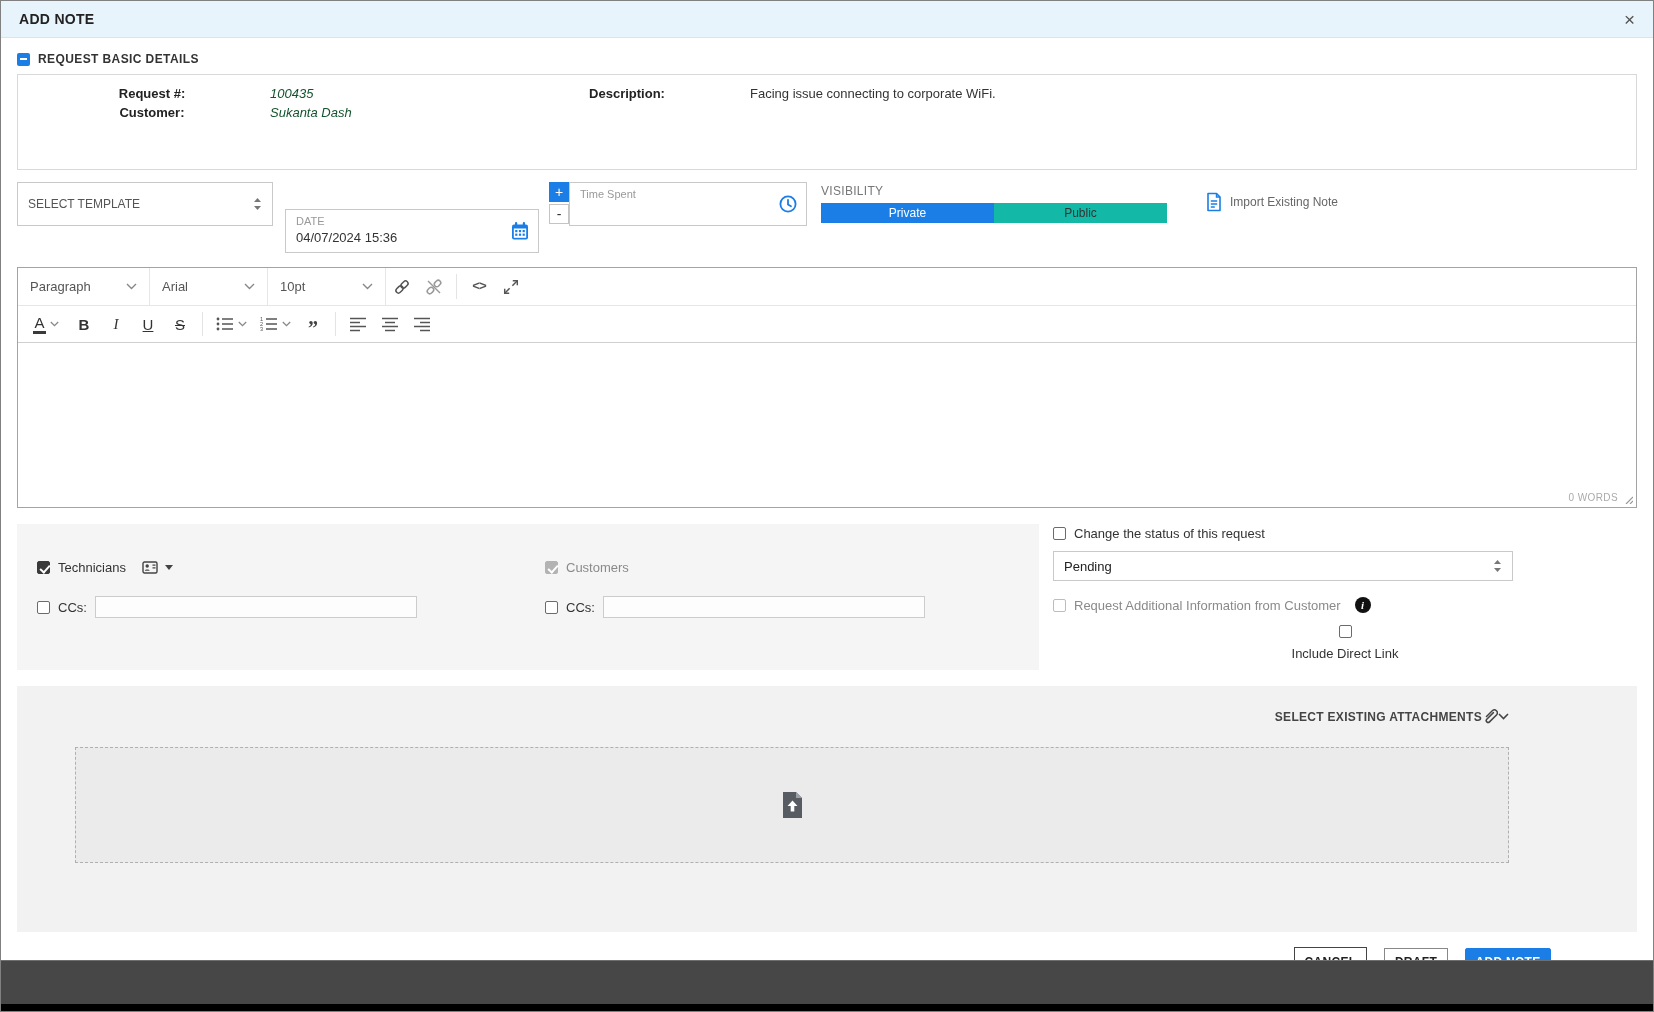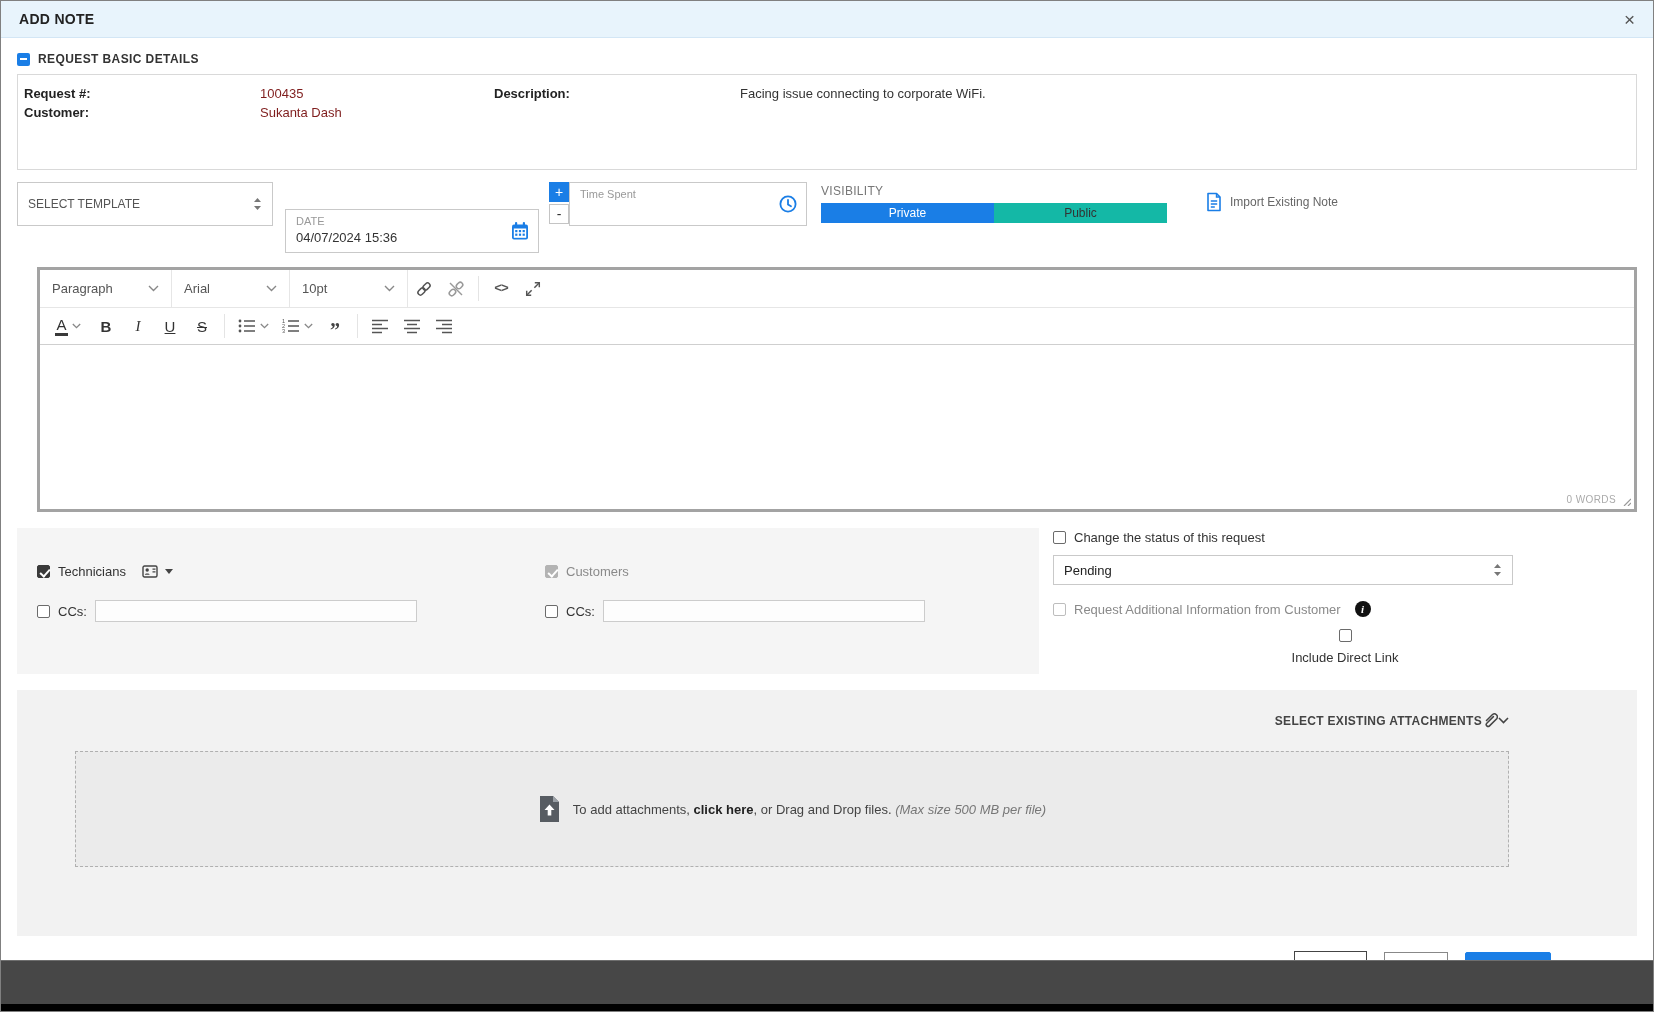--- a/index.html
+++ b/index.html
@@ -15,25 +15,25 @@
 
   .modal-body { padding:0 16px; flex:1; }
 
   
   .section-title-row { display:flex; align-items:center; gap:8px; margin:14px 0 8px; }
   .collapse-box { width:13px; height:13px; background:#1a7ee6; border-radius:2px; position:relative; cursor:pointer; flex:none; }
   .collapse-box::after { content:""; position:absolute; left:3px; right:3px; top:5.5px; height:2px; background:#fff; }
   .section-title { font-size:12px; font-weight:bold; color:#333; letter-spacing:.4px; }
 
   
-  .details-box { border:1px solid #d9d9d9; padding:10px 6px; display:flex; min-height:96px; }
+  .details-box { border:1px solid #d9d9d9; padding:10px 16px; display:flex; min-height:96px;text-align:center; }
   .details-left { width:470px; }
   .detail-row { display:flex; line-height:18.5px; font-size:13px; }
   .detail-label { width:236px; font-weight:bold; color:#222; }
-  .detail-value { color:#7f1d1d; }
+  .detail-value { color:#14532d;font-style:italic; }
   .details-right { display:flex; font-size:13px; line-height:18.5px; }
   .desc-label { width:246px; font-weight:bold; color:#222; }
   .desc-value { color:#333; }
 
   
   .controls-row { display:flex; align-items:flex-start; margin-top:12px; }
   .select-box { border:1px solid #c9c9c9; height:44px; display:flex; align-items:center; justify-content:space-between; padding:0 10px; color:#555; font-size:12px; background:#fff; cursor:pointer; }
   .template-select { width:256px; }
   .field-box { position:relative; border:1px solid #c9c9c9; height:44px; padding:5px 36px 5px 10px; background:#fff; }
   .field-label { font-size:11px; color:#999; }
@@ -49,21 +49,21 @@
   .visibility-block { margin-left:14px; margin-top:2px; width:346px; }
   .visibility-label { font-size:12px; color:#777; letter-spacing:.3px; margin-bottom:5px; }
   .toggle { display:flex; height:20px; }
   .toggle-seg { width:173px; text-align:center; font-size:12px; line-height:20px; cursor:pointer; }
   .toggle-seg.selected { background:#1a7ee6; color:#fff; }
   .toggle-seg.unselected { background:#14b8a6; color:#333; }
   .import-note { display:flex; align-items:center; gap:7px; margin-left:38px; margin-top:10px; cursor:pointer; }
   .import-note-label { font-size:12px; color:#666; }
 
   
-  .editor { border:3px solid #a3a3a3; margin-top:14px;margin-left:20px; }
+  .editor { border:1px solid #a3a3a3; margin-top:14px; }
   .tb-row1 { display:flex; align-items:stretch; height:38px; border-bottom:1px solid #e6e6e6; }
   .tb-dd { display:flex; align-items:center; justify-content:space-between; padding:0 12px; border-right:1px solid #e6e6e6; color:#555; font-size:13px; cursor:pointer; }
   .tb-dd-para { width:132px; } .tb-dd-font { width:118px; } .tb-dd-size { width:118px; }
   .tb-row1 .iconbtn, .tb-row2 .iconbtn { width:32px; height:100%; display:flex; align-items:center; justify-content:center; cursor:pointer; color:#555; }
   .tb-row2 { display:flex; align-items:stretch; height:37px; border-bottom:1px solid #cfcfcf; padding-left:6px; }
   .tb-sep { width:1px; background:#e4e4e4; margin:6px 6px; }
   .fmt-letter { font-size:15px; color:#333; }
   .fmt-b { font-weight:bold; } .fmt-i { font-style:italic; font-family:"Liberation Serif",serif; }
   .fmt-u { text-decoration:underline; } .fmt-s { text-decoration:line-through; }
   .color-a { display:flex; flex-direction:column; align-items:center; line-height:1; }
@@ -445,21 +445,20 @@
           <svg width="11" height="7" viewBox="0 0 11 7" fill="none">
               <path d="M1 1 l4.5 4.5 L10 1" stroke="#444" stroke-width="1.6"></path>
             </svg>
         </div>
         <div class="dropzone">
           <svg width="23" height="28" viewBox="0 0 23 28">
             <path d="M2 1 h13 l6 6 v20 H2 z" fill="#575c62"></path>
             <path d="M15 1 l6 6 h-6 z" fill="#9aa0a6"></path>
             <path d="M11.5 9.5 l5 5.5 h-3.2 v5.5 h-3.6 v-5.5 H6.5 z" fill="#fff"></path>
           </svg>
-          <span class="dropzone-text"><span>To add attachments, </span><span class="dz-link">click here</span><span>, or Drag and Drop files. </span><span class="dz-note">(Max size 500 MB per file)</span></span>
         </div>
       </div>
 
     </div>
 
     <div class="modal-footer">
       <button class="btn btn-cancel">CANCEL</button>
       <button class="btn btn-draft">DRAFT</button>
       <button class="btn btn-primary">ADD NOTE</button>
     </div>

